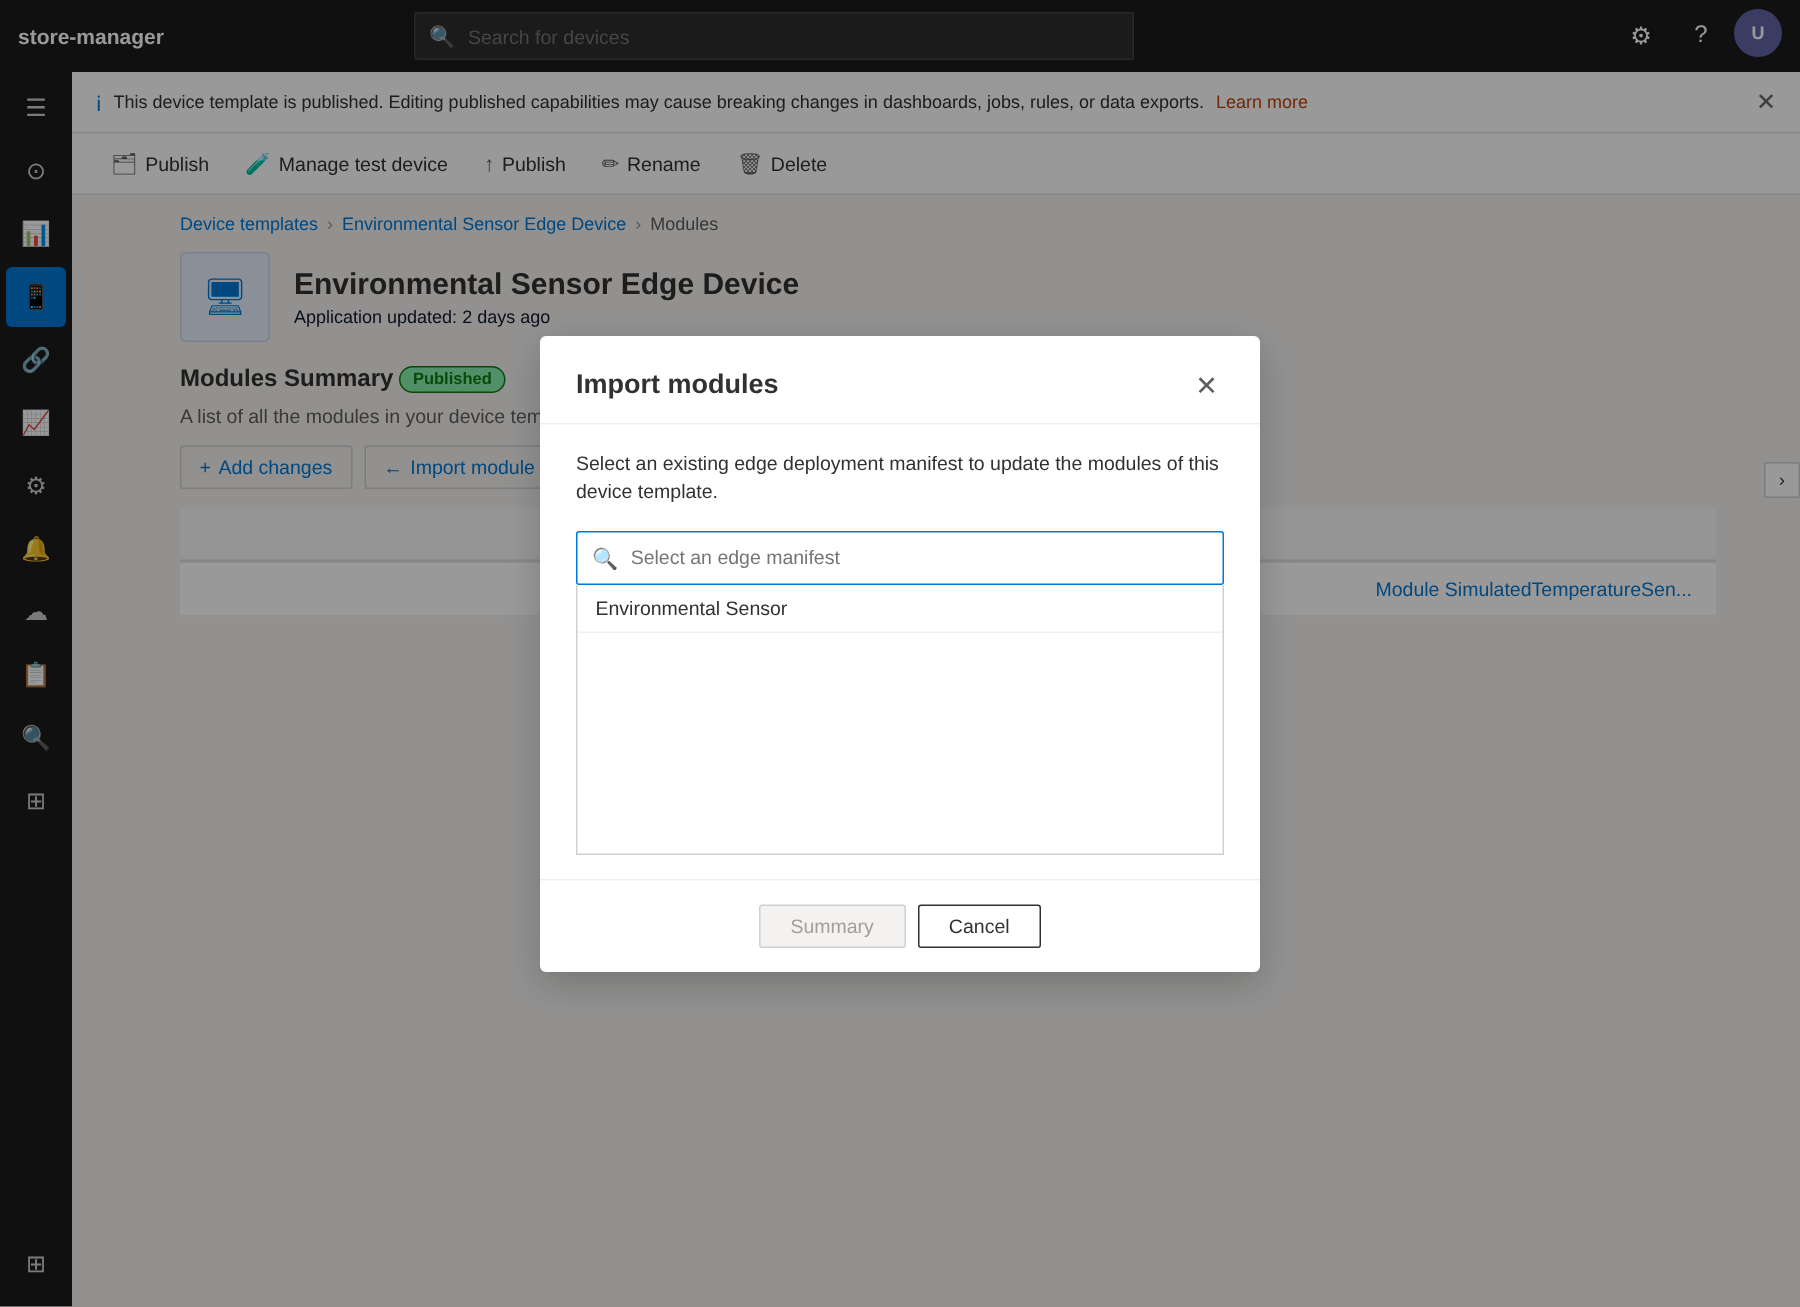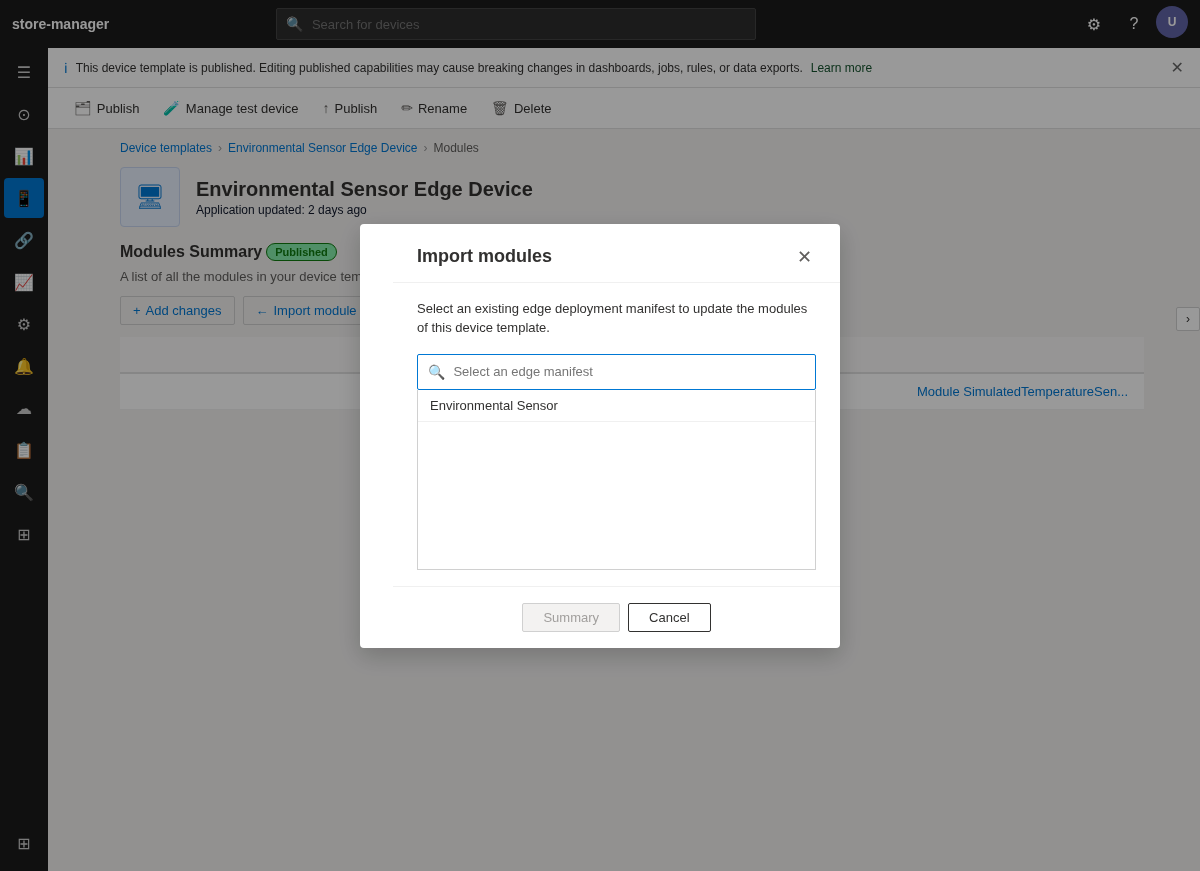--- a/index.html
+++ b/index.html
@@ -49,21 +49,21 @@
     
     .main { flex: 1; overflow-y: auto; background: #f3f2f1; }
 
     
     .banner {
       background: #fff; border-bottom: 1px solid #e0e0e0;
       padding: 10px 16px; display: flex; align-items: center; gap: 8px;
       font-size: 12px; color: #323130;
     }
     .banner-icon { color: #0078d4; font-size: 14px; }
-    .banner-link { color: #14532d; cursor: pointer; text-decoration: none; }
+    .banner-link { color: #c2410c; cursor: pointer; text-decoration: none; }
     .banner-close {
       margin-left: auto; cursor: pointer; color: #666; font-size: 16px;
       background: none; border: none;
     }
 
     
     .toolbar {
       background: #fff; border-bottom: 1px solid #e0e0e0;
       padding: 6px 16px; display: flex; align-items: center; gap: 4px;
     }
@@ -133,21 +133,21 @@
     
     .overlay {
       position: fixed; top: 0; left: 0; right: 0; bottom: 0;
       background: rgba(0,0,0,0.4); z-index: 200; display: flex;
       align-items: center; justify-content: center;
     }
 
     
     .dialog {
       background: #fff; width: 480px; border-radius: 4px;
-      box-shadow: 0 8px 24px rgba(0,0,0,0.2); overflow: hidden; padding-left: 33px;
+      box-shadow: 0 8px 24px rgba(0,0,0,0.2); overflow: hidden;
     }
     .dialog-header {
       display: flex; align-items: center; justify-content: space-between;
       padding: 20px 24px 12px; border-bottom: 1px solid #f0f0f0;
     }
     .dialog-title { font-size: 18px; font-weight: 600; color: #323130; }
     .dialog-close {
       background: none; border: none; cursor: pointer; color: #605e5c;
       font-size: 18px; line-height: 1; padding: 4px;
     }

